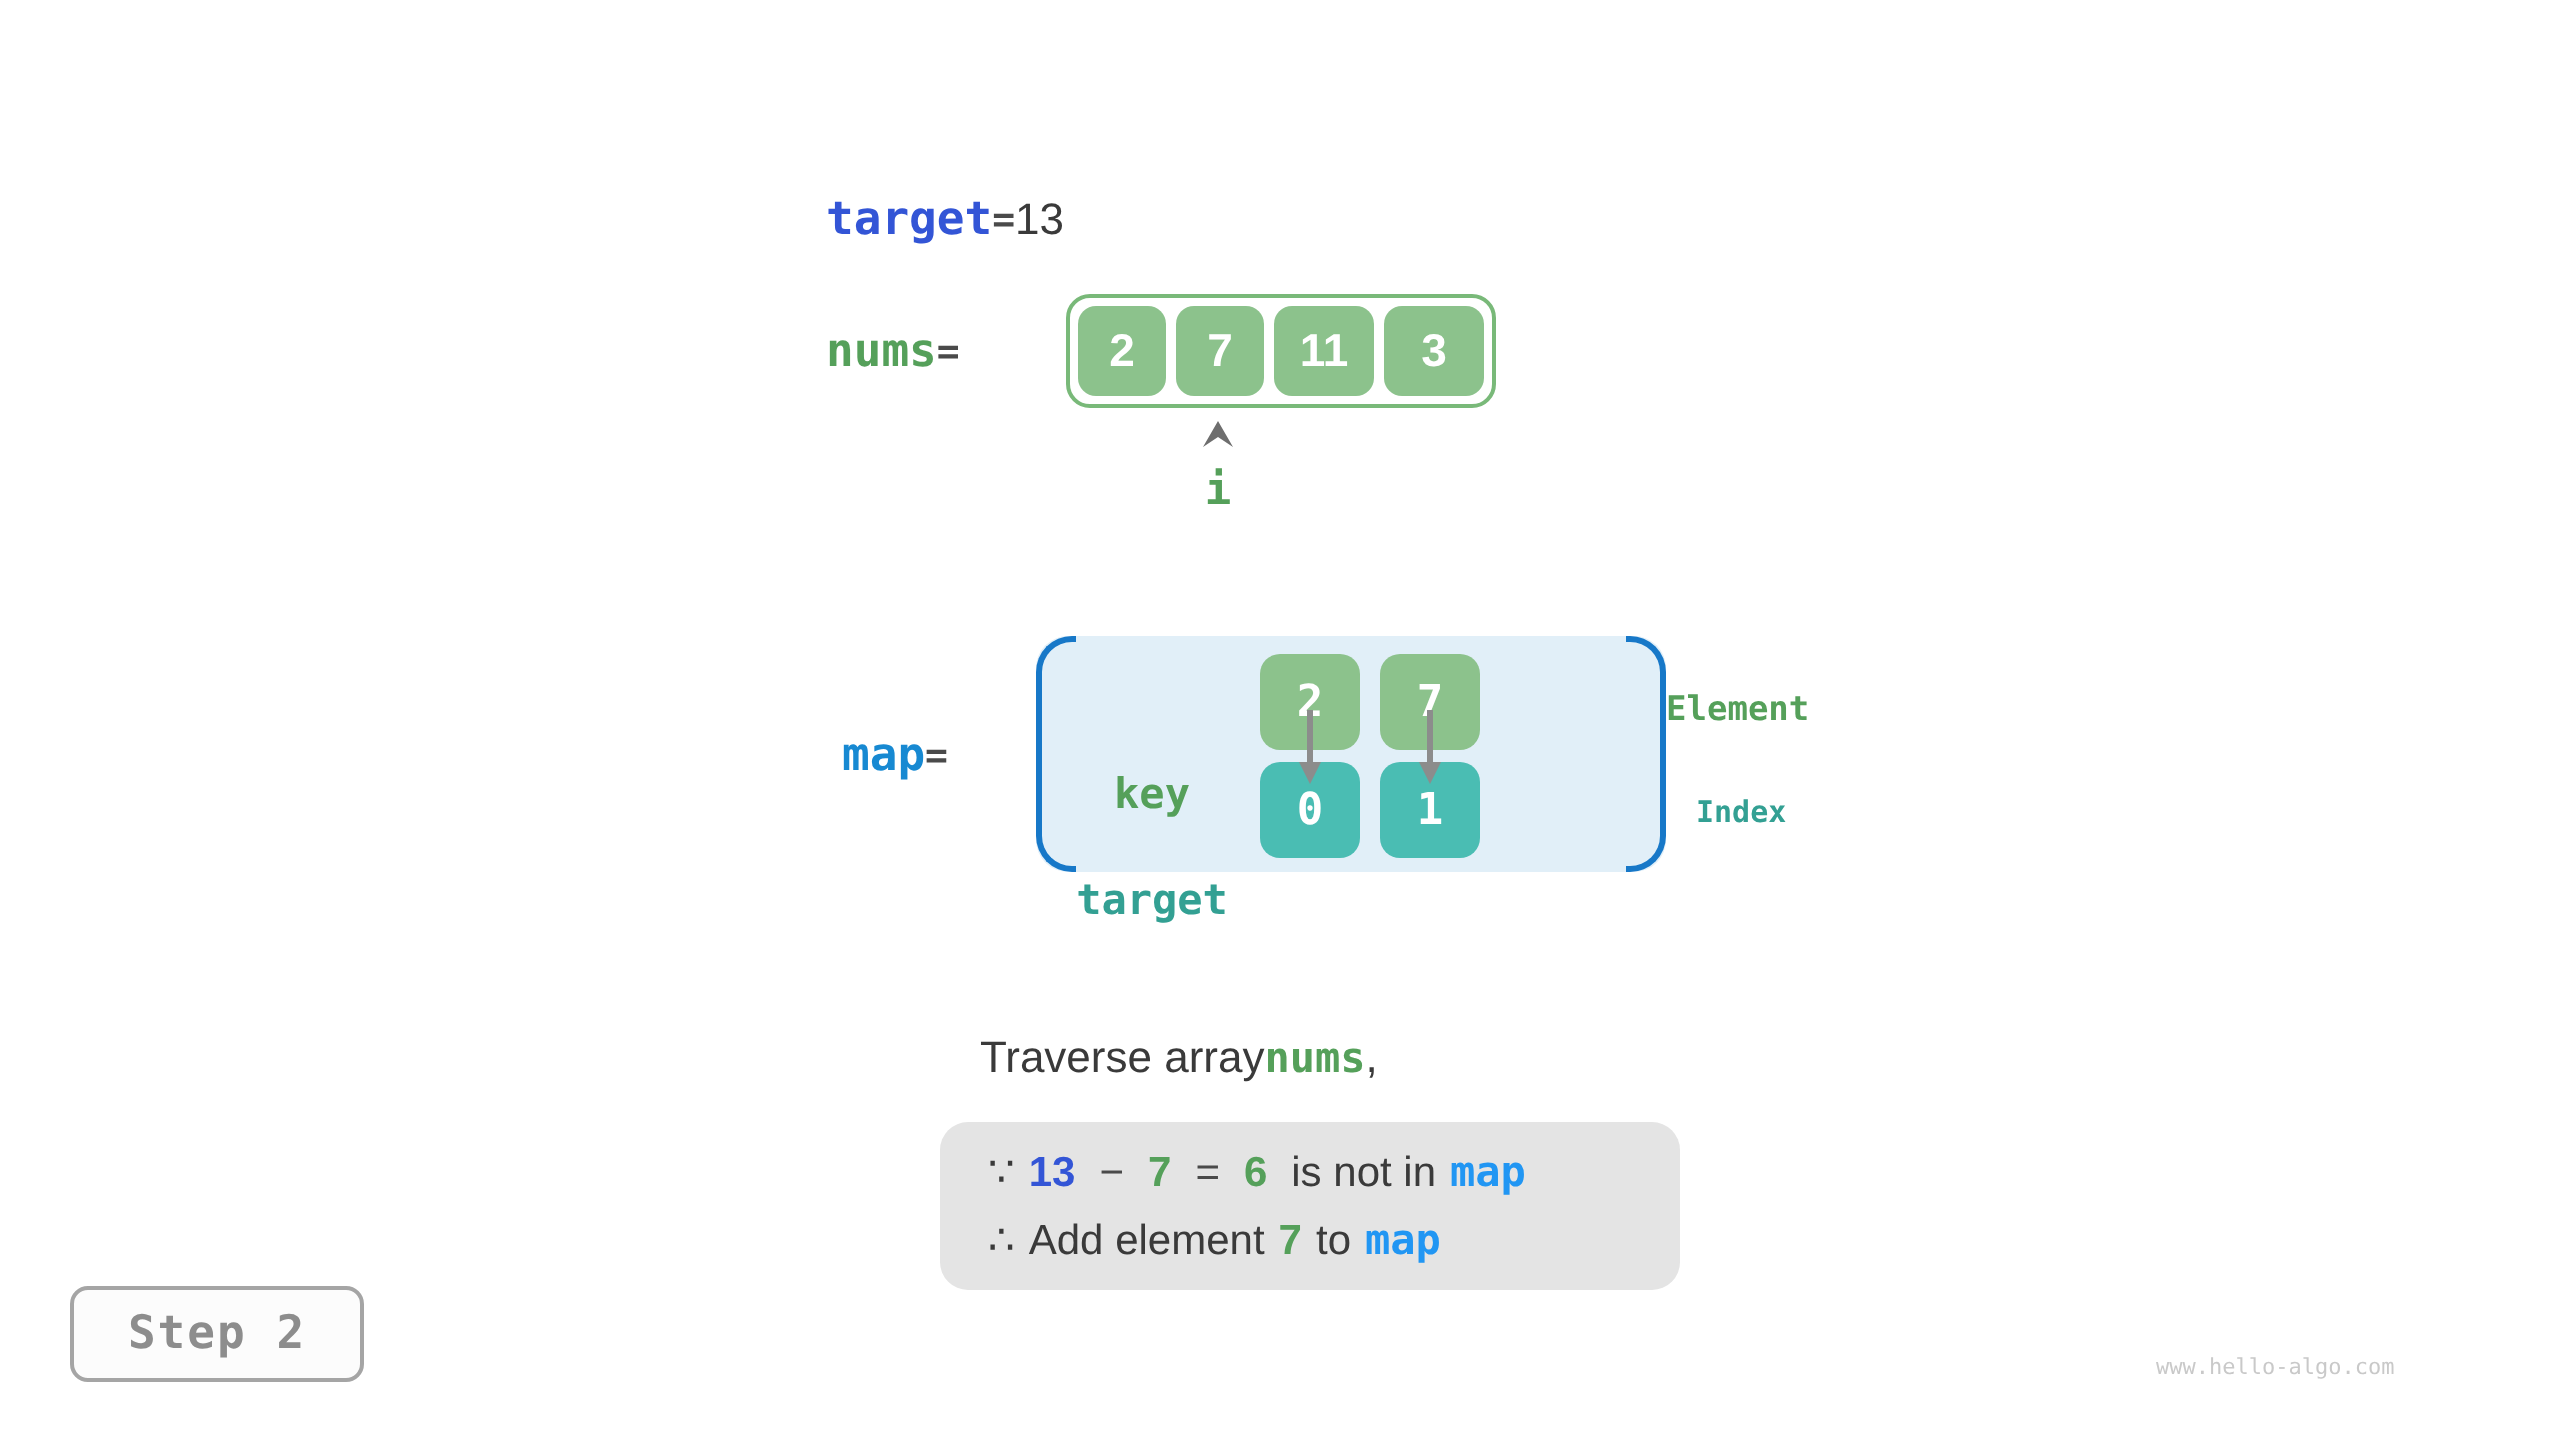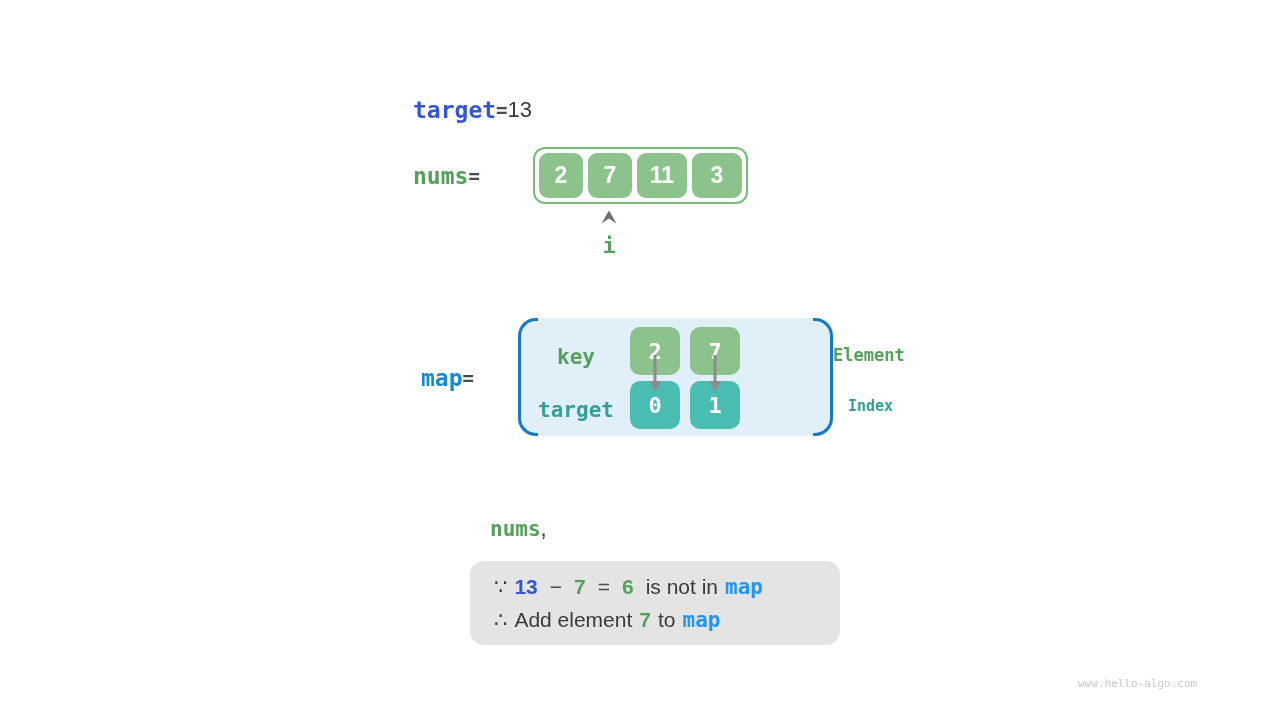--- a/index.html
+++ b/index.html
@@ -40,21 +40,21 @@
     font-size:22px; line-height:26px; }
 
   
   #map-box { left:518px; top:318px; width:315px; height:118px; }
   #map-bg  { position:absolute; inset:0; background:var(--map_bg); border-radius:16px; }
   .bracket { position:absolute; top:0; bottom:0; width:20px;
              border:3px solid var(--bracket_blue); box-sizing:border-box; }
   .bracket.left  { left:0;  border-right:none; border-radius:18px 0 0 18px; }
   .bracket.right { right:0; border-left:none;  border-radius:0 18px 18px 0; }
   .map-lbl { position:absolute; left:18px; width:80px; text-align:center;
-             font-size:21px; line-height:24px; }
+             font-size:21px; line-height:24px;margin-top:40px; }
   #map-key-label   { top:27px; }
   #map-value-label { top:80px; }
   .kv-box { position:absolute; width:50px; height:48px; border-radius:10px;
             color:#fff; font-family:"DejaVu Sans Mono", monospace; font-weight:bold;
             font-size:22px; display:flex; align-items:center; justify-content:center; }
   .kv-key   { background:var(--green_box); top:9px; }
   .kv-value { background:var(--teal_box);  top:63px; }
   .col1 { left:112px; } .col2 { left:172px; }
   .map-arrow { position:absolute; top:37px; width:16px; height:38px;
                color:var(--arrow_gray); }
@@ -142,20 +142,21 @@
     <svg class="map-arrow a2" viewBox="0 0 16 38">
       <line x1="8" y1="0" x2="8" y2="27" stroke="currentColor" stroke-width="3"></line>
       <polygon points="2.5,26 13.5,26 8,37" fill="currentColor"></polygon>
     </svg>
   </div>
 
   <div class="abs mono greenT" id="element-label">Element</div>
   <div class="abs mono tealT" id="index-label">Index</div>
 
   <div class="abs" id="caption">
+    <span>Traverse array </span>
     <span class="mono greenT hl">nums</span>
     <span>,</span>
   </div>
 
   <div class="abs" id="note-box">
     <div class="note-line">
       <span class="sym">∵</span>
       <span class="num-blue">13</span>
       <span class="op">−</span>
       <span class="num-green">7</span>
@@ -166,16 +167,19 @@
     </div>
     <div class="note-line">
       <span class="sym">∴</span>
       <span>Add element</span>
       <span class="num-green">7</span>
       <span>to</span>
       <span class="map-ref">map</span>
     </div>
   </div>
 
+  <div class="abs" id="step-badge">
+    <span class="mono">Step 2</span>
+  </div>
 
   <div class="abs" id="watermark">www.hello-algo.com</div>
 
 </div>
 
 </body></html>

